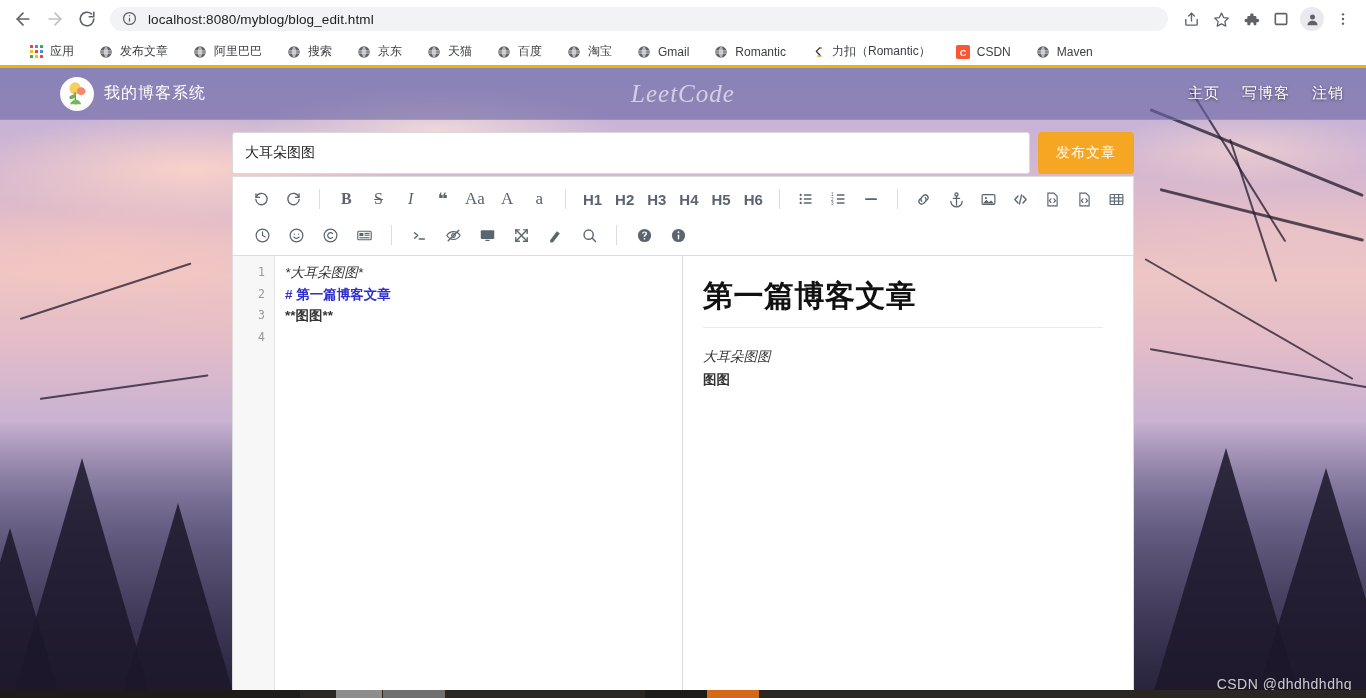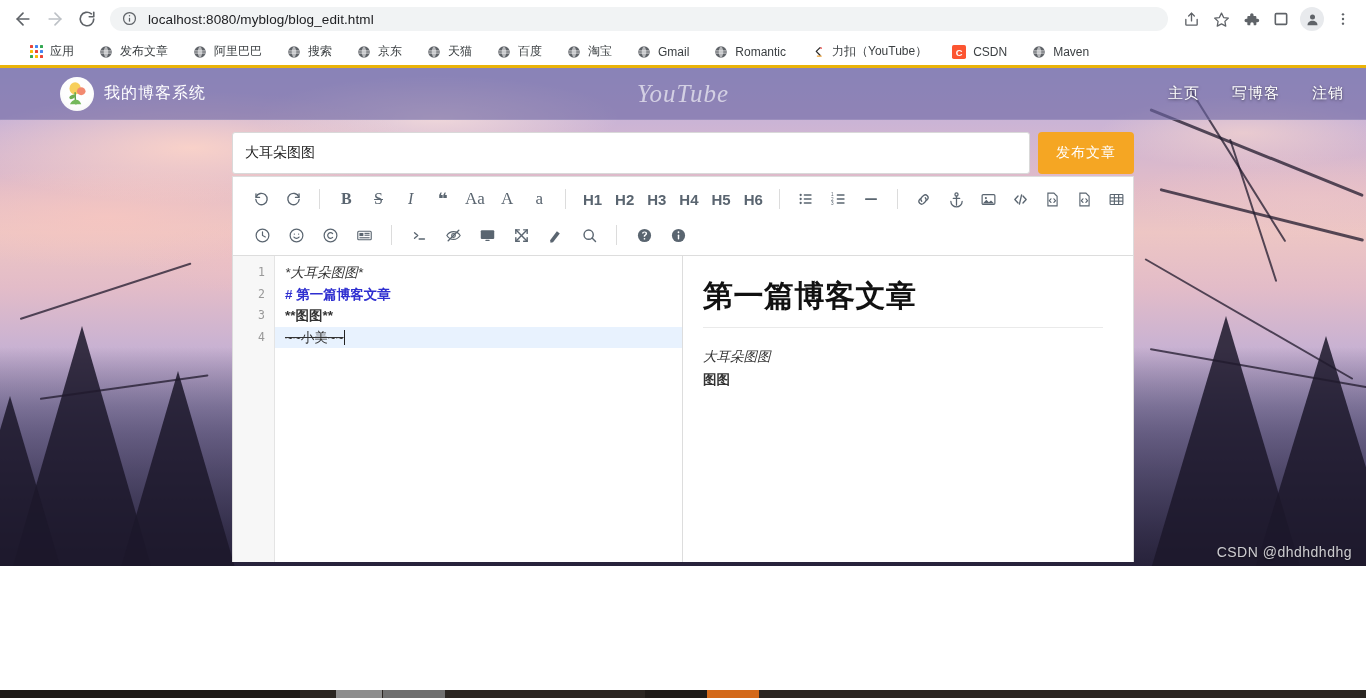--- a/index.html
+++ b/index.html
@@ -49,21 +49,21 @@
   .bm {
     display: flex; align-items: center; gap: 6px; padding: 3px 8px; border-radius: 4px;
     font-size: 12px; color: #3c4043; white-space: nowrap;
   }
   .bm .fav { width: 16px; height: 16px; flex: 0 0 auto; display:flex;align-items:center;justify-content:center;}
   .apps-grid { display: grid; grid-template-columns: repeat(3,3px); grid-template-rows: repeat(3,3px); gap: 2px; }
   .apps-grid i { display:block; width:3px; height:3px; border-radius:0.5px; }
 
   
   .page {
-    position: absolute; top: 68px; left: 0; width: 1366px; height: 498px;
+    position: absolute; top: 68px; left: 0; width: 1366px; height: 630px;
     overflow: hidden;
   }
   
   .bg-photo {
     position: absolute; inset: 0;
     background:
       linear-gradient(180deg, #b9b3d8 0%, #cbb4d5 11%, #e2bcc8 24%, #edc6c4 33%,
                       #e3bcc8 44%, #c9b2d2 56%, #9f93bb 68%, #8a81ab 78%, #6f6a93 90%, #4e4a70 100%);
   }
   .bg-clouds {
@@ -105,21 +105,21 @@
     display: flex; align-items: center; justify-content: center; overflow: hidden;
     position: relative;
   }
   .site-title { color: #fff; font-size: 16px; letter-spacing: 1px; }
   .romantic {
     position: absolute; left: 0; right: 0; text-align: center;
     font-family: "Liberation Serif", "DejaVu Serif", serif;
     font-style: italic; font-size: 25px; color: rgba(255,255,255,0.62);
     letter-spacing: 1px; pointer-events: none;
   }
-  .site-nav { margin-left: auto; margin-right: 22px; display: flex; gap: 32px; align-items: center; }
+  .site-nav { margin-left: auto; margin-right: 22px; display: flex; gap: 22px; align-items: center; }
   .site-nav a {
     color: #fff; font-size: 15px; text-decoration: none; letter-spacing: 1px;
     text-shadow: 0 1px 3px rgba(0,0,0,0.55);
   }
 
   
   .center-col {
     position: absolute; top: 52px; left: 232px; width: 902px; bottom: 4px;
     z-index: 8;
   }
@@ -381,21 +381,21 @@
       <span>Romantic</span>
     </div>
     <div class="bm">
       <span class="fav">
         <svg width="14" height="14" viewBox="0 0 24 24" fill="none">
             <path d="M15.5 4.5 9 11l6.5 6.5" stroke="#2b2b2b" stroke-width="2.2" stroke-linecap="round" stroke-linejoin="round"></path>
             <circle cx="17.3" cy="5.2" r="1.5" fill="#ef4743"></circle>
             <path d="M11 19h6.5" stroke="#f0a030" stroke-width="2.2" stroke-linecap="round"></path>
           </svg>
       </span>
-      <span>力扣（YouTube）</span>
+      <span>力扣（Romantic）</span>
     </div>
     <div class="bm">
       <span class="fav">
         <svg width="14" height="14" viewBox="0 0 24 24">
             <rect width="24" height="24" rx="3" fill="#fc5531"></rect>
             <text x="12" y="18" font-family="Liberation Sans" font-size="16" font-weight="700" fill="#fff" text-anchor="middle">C</text>
           </svg>
       </span>
       <span>CSDN</span>
     </div>
@@ -439,21 +439,21 @@
         <svg width="30" height="30" viewBox="0 0 32 32">
           <ellipse cx="14" cy="10" rx="6" ry="6.6" fill="#f7cf5c"></ellipse>
           <ellipse cx="20.5" cy="13" rx="4.6" ry="4.2" fill="#f2896f"></ellipse>
           <path d="M14 14c0 5 0 9 1 13" stroke="#5fa34a" stroke-width="1.6" fill="none"></path>
           <path d="M15 22c-3 0-5.5 2-6.5 5h12c-1-3-2.6-5-5.5-5z" fill="#74b85a"></path>
           <ellipse cx="11" cy="19" rx="3.4" ry="2" fill="#6fae52" transform="rotate(-28 11 19)"></ellipse>
         </svg>
       </div>
       <span class="site-title">我的博客系统</span>
     </div>
-    <div class="romantic">YouTube</div>
+    <div class="romantic">LeetCode</div>
     <div class="site-nav">
       <a href="#">主页</a>
       <a href="#">写博客</a>
       <a href="#">注销</a>
     </div>
   </div>
 
   <div class="center-col">
     <div class="title-row">
       <input class="title-input" type="text" value="大耳朵图图" style="">
@@ -665,21 +665,20 @@
           <div class="gutter">
             <div>1</div>
             <div>2</div>
             <div>3</div>
             <div>4</div>
           </div>
           <div class="code">
             <div class="cline"><span class="em">*大耳朵图图*</span></div>
             <div class="cline"><span class="h-hash">#</span> <span class="h-txt">第一篇博客文章</span></div>
             <div class="cline"><span class="strong">**图图**</span></div>
-            <div class="cline active"><span class="del">~~小美~~</span><span class="caret"></span></div>
           </div>
         </div>
 
         <div class="pane-prev">
           <div class="prev-h1">第一篇博客文章</div>
           <div class="prev-p em">大耳朵图图</div>
           <div class="prev-p strong">图图</div>
         </div>
       </div>
     </div>

